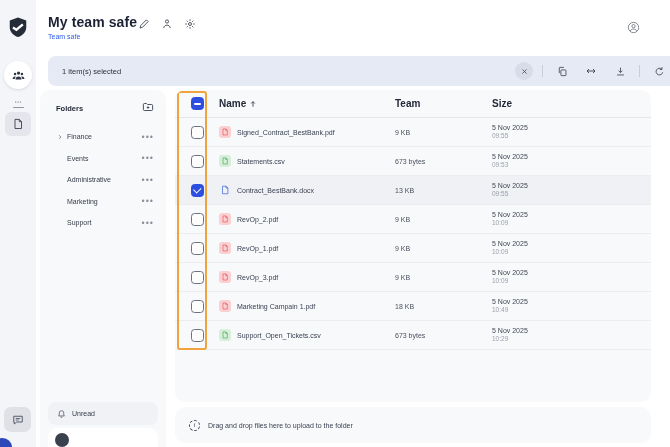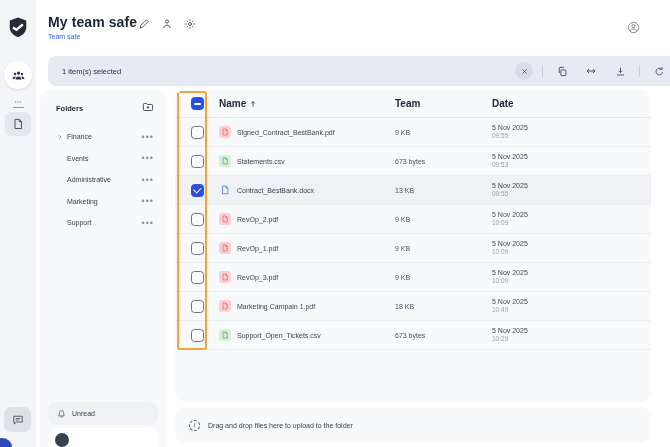--- a/index.html
+++ b/index.html
@@ -335,21 +335,21 @@
       <div class="th">
         <span>Name</span>
         <svg class="ic sort-arrow">
             <use href="#i-arrow-up"></use>
           </svg>
       </div>
       <div class="th">
           <span>Team</span>
         </div>
       <div class="th">
-          <span>Date</span>
+          <span>Size</span>
         </div>
     </div>
 
     <div class="trow" data-type="pdf">
       <div class="cell-center">
           <span class="checkbox" data-checked="false"></span>
         </div>
       <div class="cell-name">
           <span class="file-badge">
             <svg class="ic">

